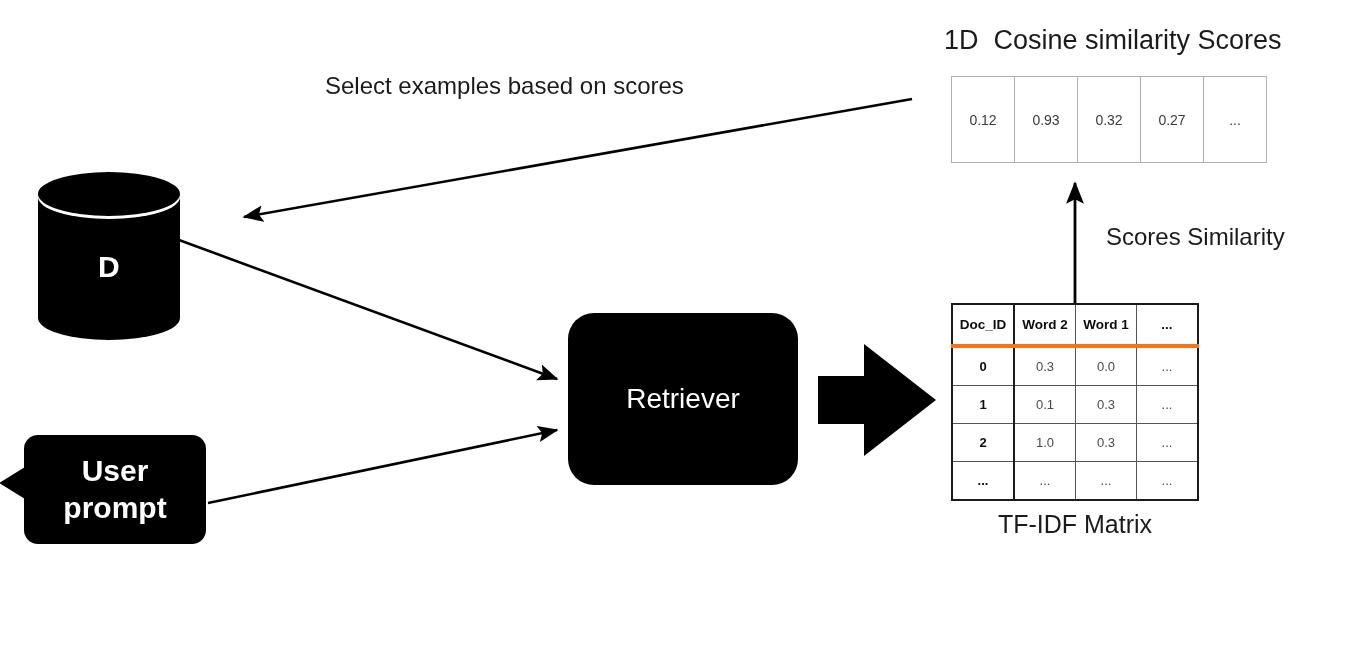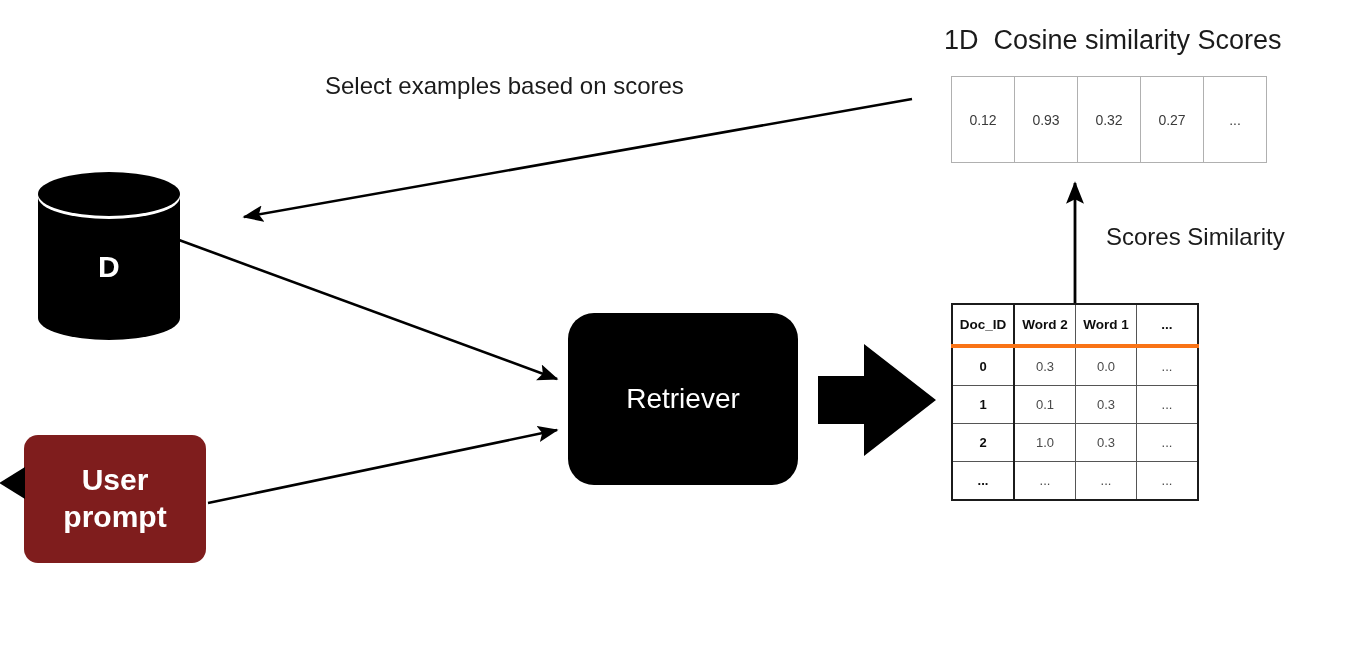--- a/index.html
+++ b/index.html
@@ -68,22 +68,22 @@
     font-weight: bold;
     letter-spacing: 0.5px;
   }
 
   
   .prompt-bubble {
     position: absolute;
     left: 24px;
     top: 435px;
     width: 182px;
-    height: 128px;
-    background: #7f1d1d;
+    height: 109px;
+    background: #000000;
     border-radius: 14px;
     color: #ffffff;
     font-size: 30px;
     font-weight: bold;
     line-height: 1.22;
     display: flex;
     align-items: center;
     justify-content: center;
     text-align: center;
   }
@@ -289,14 +289,15 @@
       </tr>
       <tr>
         <td class="docid">...</td>
         <td>...</td>
         <td>...</td>
         <td>...</td>
       </tr>
     </tbody>
   </table>
 
+  <div class="tfidf-caption">TF-IDF Matrix</div>
 
 </div>
 
 </body></html>

